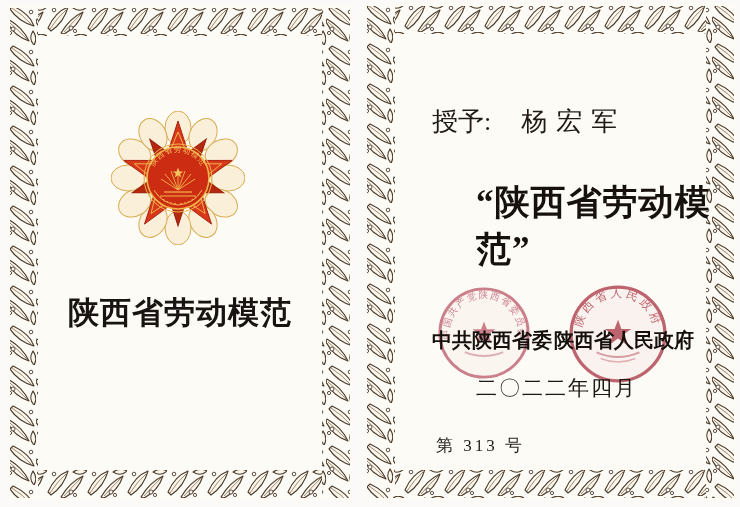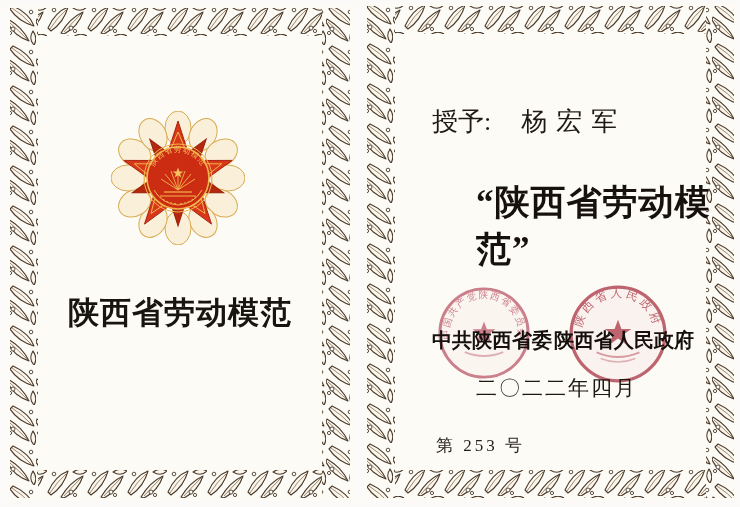--- a/index.html
+++ b/index.html
@@ -252,17 +252,17 @@
         <path d="M33,74 Q50,81 67,74" stroke="#b44a57" stroke-width="1.6" fill="none" opacity=".45"></path>
       </svg>
 
       <div class="issuer-row">
         <span>中共陕西省委</span>
         <span>陕西省人民政府</span>
       </div>
 
       <div class="date-line">二〇二二年四月</div>
 
-      <div class="serial-line">第 253 号</div>
+      <div class="serial-line">第 313 号</div>
     </div>
   </div>
 
 </div>
 
 </body></html>

